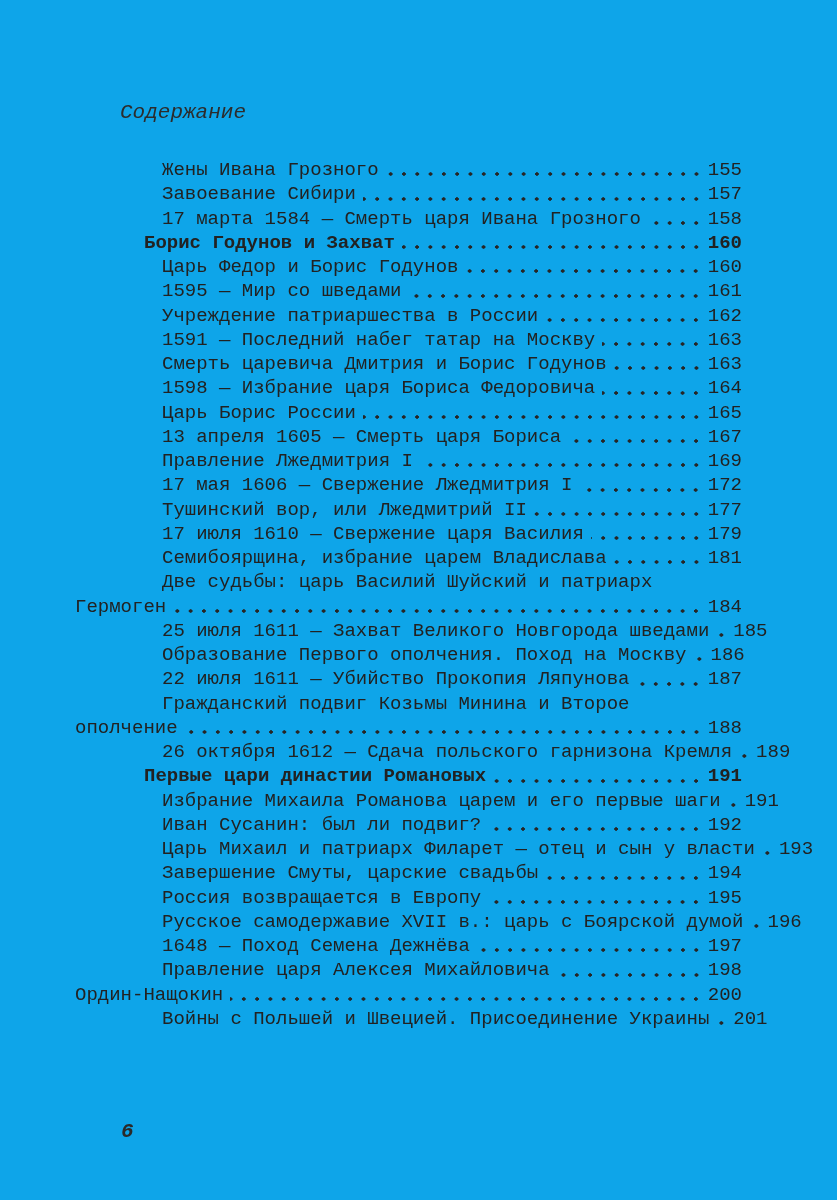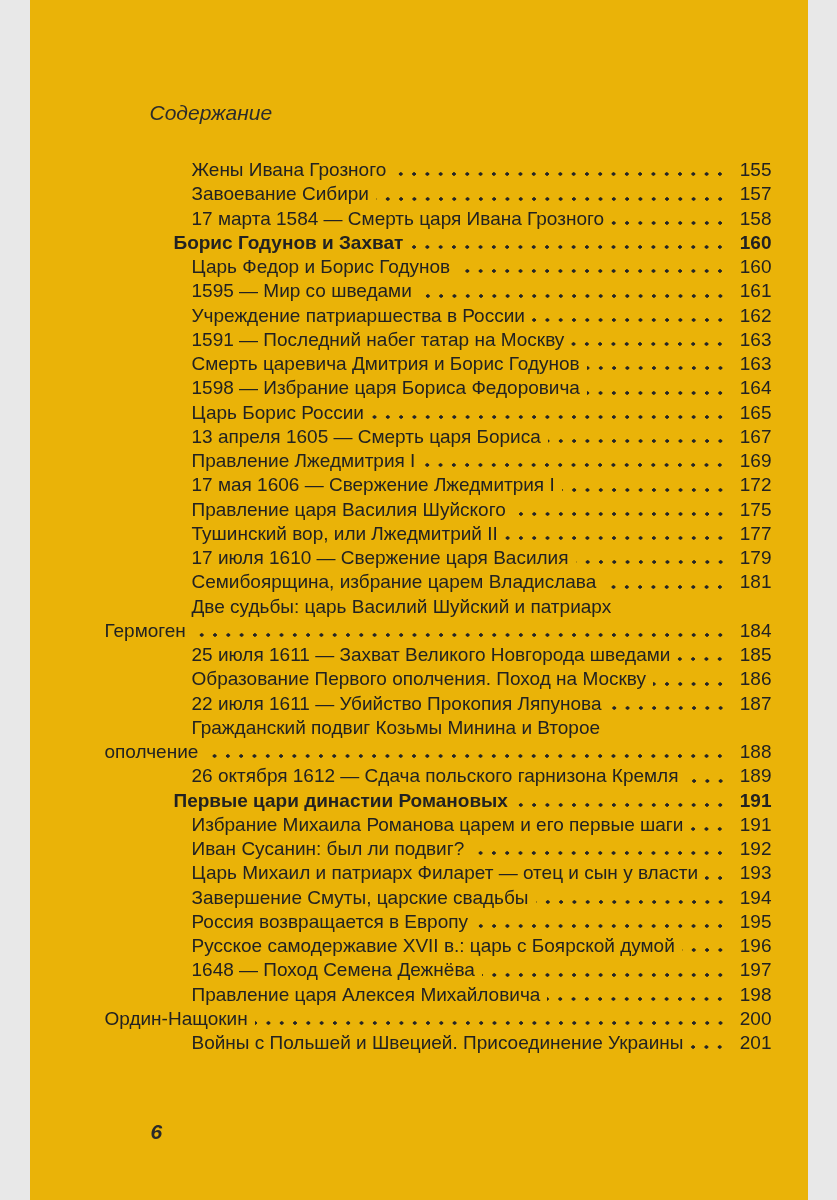--- a/index.html
+++ b/index.html
@@ -2,25 +2,25 @@
 <html lang="ru"><head>
 <meta charset="utf-8">
 <style>
   html, body {
     margin: 0;
     padding: 0;
     background: #e8e8e8;
   }
   .page {
     position: relative;
-    width: 778px;
+    width: 837px;
     height: 1200px;
     margin: 0 auto;
-    background: #eab308;
-    font-family: Liberation Sans, sans-serif;
+    background: #0ea5e9;
+    font-family: Liberation Mono, monospace;
     color: #222222;
     overflow: hidden;
   }
   .running-head {
     position: absolute;
     left: 120px;
     top: 101px;
     font-style: italic;
     font-size: 21px;
     line-height: 24px;
@@ -59,21 +59,21 @@
     align-self: stretch;
     margin-left: 7px;
     margin-right: 3px;
     background-image: radial-gradient(circle, #262626 1.5px, rgba(0,0,0,0) 1.9px);
     background-size: 13.3px 12px;
     background-repeat: repeat-x;
     background-position: right 2px bottom 2px;
   }
   .pnum {
     flex: 0 0 auto;
-    margin-left: 8px;
+    margin-left: 0;
     text-align: right;
   }
   .folio {
     position: absolute;
     left: 121px;
     top: 1119px;
     font-style: italic;
     font-weight: 700;
     font-size: 21px;
     line-height: 26px;
@@ -151,25 +151,20 @@
     <span class="title">Правление Лжедмитрия I</span>
     <span class="leader"></span>
     <span class="pnum">169</span>
   </div>
       <div class="row item">
     <span class="title">17 мая 1606 — Свержение Лжедмитрия I</span>
     <span class="leader"></span>
     <span class="pnum">172</span>
   </div>
       <div class="row item">
-    <span class="title">Правление царя Василия Шуйского</span>
-    <span class="leader"></span>
-    <span class="pnum">175</span>
-  </div>
-      <div class="row item">
     <span class="title">Тушинский вор, или Лжедмитрий II</span>
     <span class="leader"></span>
     <span class="pnum">177</span>
   </div>
       <div class="row item">
     <span class="title">17 июля 1610 — Свержение царя Василия</span>
     <span class="leader"></span>
     <span class="pnum">179</span>
   </div>
       <div class="row item">

